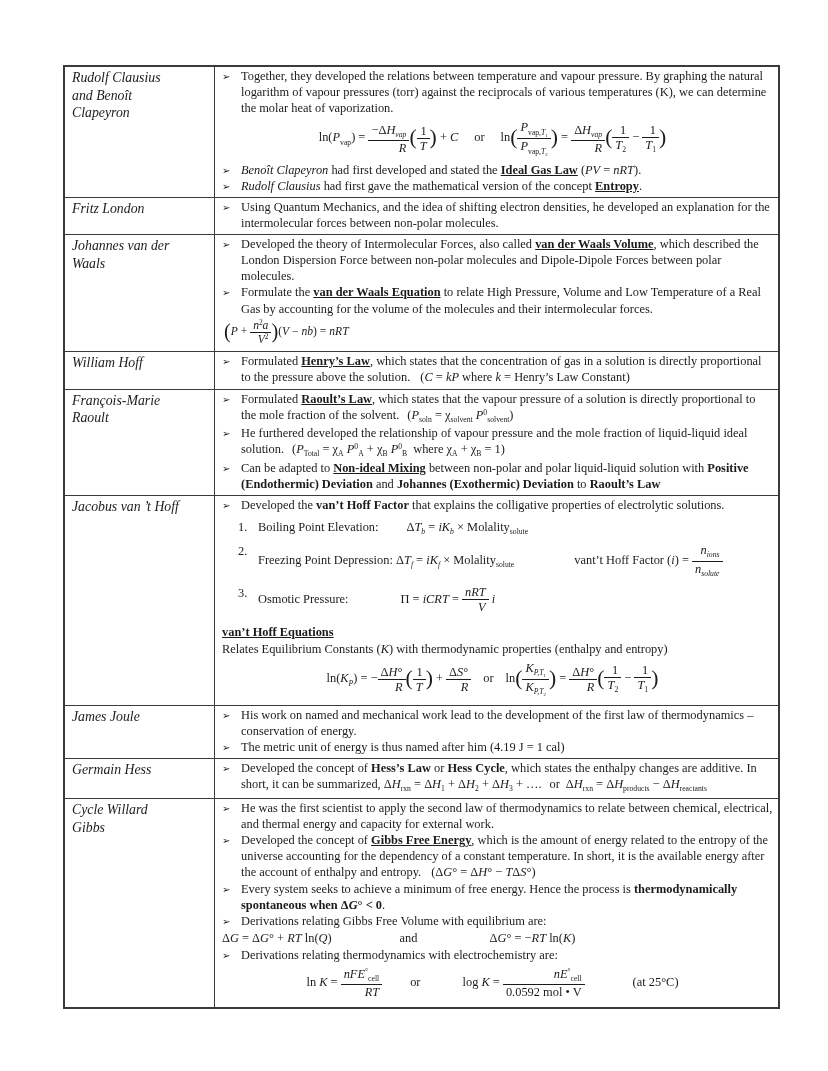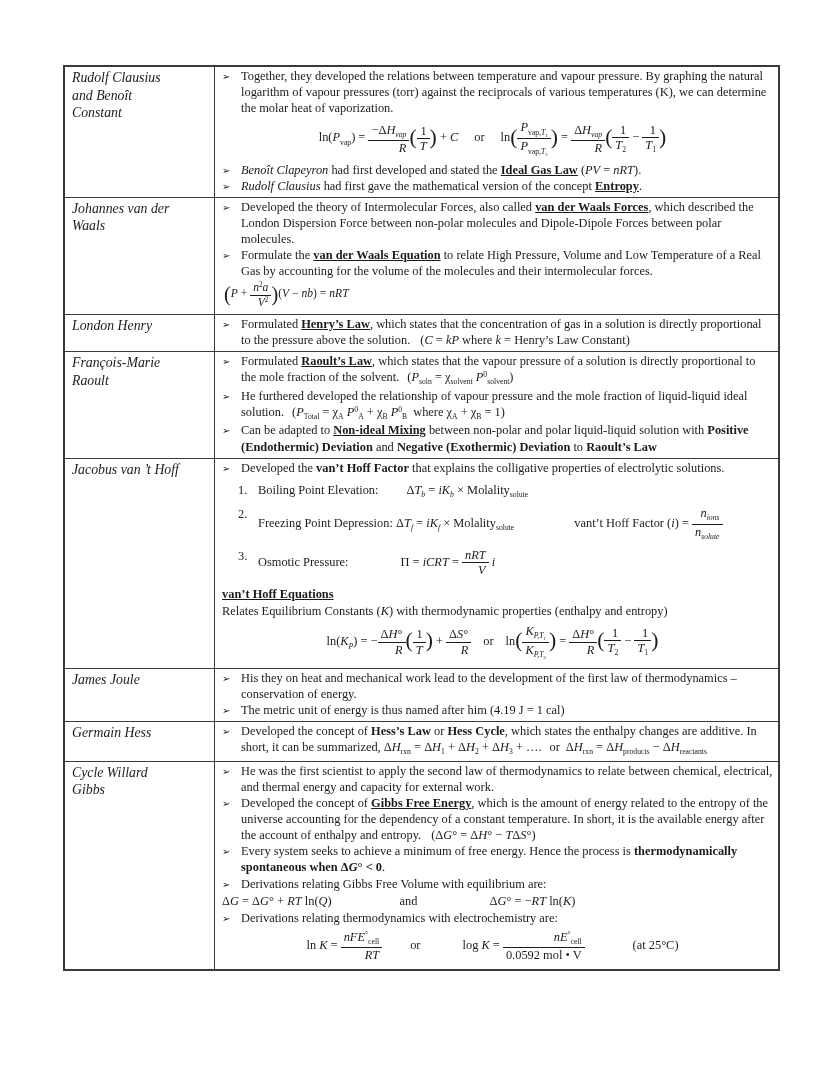--- a/index.html
+++ b/index.html
@@ -47,58 +47,69 @@
 </head>
 <body>
 
 <div class="page">
   <table class="doc">
     <tbody id="rows">
         <tr>
           <td class="name">
             <div>Rudolf Clausius</div>
             <div>and Benoît</div>
-            <div>Constant</div>
+            <div>Clapeyron</div>
           </td>
           <td class="content">
             <div class="it it-b">
               <span class="mk">➢</span>
               <span class="bc">Together, they developed the relations between temperature and vapour pressure. By graphing the natural logarithm of vapour pressures (torr) against the reciprocals of various temperatures (K), we can determine the molar heat of vaporization.</span>
             </div>
             <div class="it it-f">ln(<span class="i">P</span><span class="sub">vap</span>) = <span class="frac"><span class="num">−Δ<span class="i">H</span><span class="i sub">vap</span></span><span class="den"><span class="i">R</span></span></span><span class="bp">(</span><span class="frac"><span class="num">1</span><span class="den"><span class="i">T</span></span></span><span class="bp">)</span> + <span class="i">C</span><span class="sp" style="width: 16px;"></span>or<span class="sp" style="width: 16px;"></span>ln<span class="bp">(</span><span class="frac"><span class="num"><span class="i">P</span><span class="sub">vap,<span class="i">T</span><span class="sub">1</span></span></span><span class="den"><span class="i">P</span><span class="sub">vap,<span class="i">T</span><span class="sub">2</span></span></span></span><span class="bp">)</span> = <span class="frac"><span class="num">Δ<span class="i">H</span><span class="i sub">vap</span></span><span class="den"><span class="i">R</span></span></span><span class="bp">(</span><span class="frac"><span class="num">1</span><span class="den"><span class="i">T</span><span class="sub">2</span></span></span> − <span class="frac"><span class="num">1</span><span class="den"><span class="i">T</span><span class="sub">1</span></span></span><span class="bp">)</span></div>
             <div class="it it-b">
               <span class="mk">➢</span>
               <span class="bc"><span class="i">Benoît Clapeyron</span> had first developed and stated the <span class="b u">Ideal Gas Law</span> (<span class="i">PV</span> = <span class="i">nRT</span>).</span>
             </div>
             <div class="it it-b">
               <span class="mk">➢</span>
               <span class="bc"><span class="i">Rudolf Clausius</span> had first gave the mathematical version of the concept <span class="b u">Entropy</span>.</span>
+            </div>
+          </td>
+        </tr>
+        <tr>
+          <td class="name">
+            <div>Fritz London</div>
+          </td>
+          <td class="content">
+            <div class="it it-b">
+              <span class="mk">➢</span>
+              <span class="bc">Using Quantum Mechanics, and the idea of shifting electron densities, he developed an explanation for the intermolecular forces between non-polar molecules.</span>
             </div>
           </td>
         </tr>
         <tr>
           <td class="name">
             <div>Johannes van der</div>
             <div>Waals</div>
           </td>
           <td class="content">
             <div class="it it-b">
               <span class="mk">➢</span>
-              <span class="bc">Developed the theory of Intermolecular Forces, also called <span class="b u">van der Waals Forces</span>, which described the London Dispersion Force between non-polar molecules and Dipole-Dipole Forces between polar molecules.</span>
+              <span class="bc">Developed the theory of Intermolecular Forces, also called <span class="b u">van der Waals Volume</span>, which described the London Dispersion Force between non-polar molecules and Dipole-Dipole Forces between polar molecules.</span>
             </div>
             <div class="it it-b">
               <span class="mk">➢</span>
               <span class="bc">Formulate the <span class="b u">van der Waals Equation</span> to relate High Pressure, Volume and Low Temperature of a Real Gas by accounting for the volume of the molecules and their intermolecular forces.</span>
             </div>
             <div class="it it-f left sm"><span class="bp">(</span><span class="i">P</span> + <span class="frac"><span class="num"><span class="i">n</span><span class="sup">2</span><span class="i">a</span></span><span class="den"><span class="i">V</span><span class="sup">2</span></span></span><span class="bp">)</span>(<span class="i">V</span> − <span class="i">nb</span>) = <span class="i">nRT</span></div>
           </td>
         </tr>
         <tr>
           <td class="name">
-            <div>London Henry</div>
+            <div>William Hoff</div>
           </td>
           <td class="content">
             <div class="it it-b">
               <span class="mk">➢</span>
               <span class="bc">Formulated <span class="b u">Henry’s Law</span>, which states that the concentration of gas in a solution is directly proportional to the pressure above the solution.<span class="sp" style="width: 10px;"></span>(<span class="i">C</span> = <span class="i">kP</span> where <span class="i">k</span> = Henry’s Law Constant)</span>
             </div>
           </td>
         </tr>
         <tr>
           <td class="name">
@@ -109,21 +120,21 @@
             <div class="it it-b">
               <span class="mk">➢</span>
               <span class="bc">Formulated <span class="b u">Raoult’s Law</span>, which states that the vapour pressure of a solution is directly proportional to the mole fraction of the solvent.<span class="sp" style="width: 8px;"></span>(<span class="i">P</span><span class="sub">soln</span> = χ<span class="sub">solvent</span> <span class="i">P</span><span class="sup">0</span><span class="sub">solvent</span>)</span>
             </div>
             <div class="it it-b">
               <span class="mk">➢</span>
               <span class="bc">He furthered developed the relationship of vapour pressure and the mole fraction of liquid-liquid ideal solution.<span class="sp" style="width: 8px;"></span>(<span class="i">P</span><span class="sub">Total</span> = χ<span class="sub">A</span> <span class="i">P</span><span class="sup">0</span><span class="sub">A</span> + χ<span class="sub">B</span> <span class="i">P</span><span class="sup">0</span><span class="sub">B</span><span class="sp" style="width: 6px;"></span>where χ<span class="sub">A</span> + χ<span class="sub">B</span> = 1)</span>
             </div>
             <div class="it it-b">
               <span class="mk">➢</span>
-              <span class="bc">Can be adapted to <span class="b u">Non-ideal Mixing</span> between non-polar and polar liquid-liquid solution with <span class="b">Positive (Endothermic) Deviation</span> and <span class="b">Negative (Exothermic) Deviation</span> to <span class="b">Raoult’s Law</span></span>
+              <span class="bc">Can be adapted to <span class="b u">Non-ideal Mixing</span> between non-polar and polar liquid-liquid solution with <span class="b">Positive (Endothermic) Deviation</span> and <span class="b">Johannes (Exothermic) Deviation</span> to <span class="b">Raoult’s Law</span></span>
             </div>
           </td>
         </tr>
         <tr>
           <td class="name">
             <div>Jacobus van ’t Hoff</div>
           </td>
           <td class="content">
             <div class="it it-b">
               <span class="mk">➢</span>
@@ -146,21 +157,21 @@
             <div class="it it-f">ln(<span class="i">K</span><span class="i sub">P</span>)  =  −<span class="frac"><span class="num">Δ<span class="i">H</span>°</span><span class="den"><span class="i">R</span></span></span><span class="bp">(</span><span class="frac"><span class="num">1</span><span class="den"><span class="i">T</span></span></span><span class="bp">)</span> + <span class="frac"><span class="num">Δ<span class="i">S</span>°</span><span class="den"><span class="i">R</span></span></span><span class="sp" style="width: 12px;"></span>or<span class="sp" style="width: 12px;"></span>ln<span class="bp">(</span><span class="frac"><span class="num"><span class="i">K</span><span class="sub"><span class="i">P,T</span><span class="sub">1</span></span></span><span class="den"><span class="i">K</span><span class="sub"><span class="i">P,T</span><span class="sub">2</span></span></span></span><span class="bp">)</span> = <span class="frac"><span class="num">Δ<span class="i">H</span>°</span><span class="den"><span class="i">R</span></span></span><span class="bp">(</span><span class="frac"><span class="num">1</span><span class="den"><span class="i">T</span><span class="sub">2</span></span></span> − <span class="frac"><span class="num">1</span><span class="den"><span class="i">T</span><span class="sub">1</span></span></span><span class="bp">)</span></div>
           </td>
         </tr>
         <tr>
           <td class="name">
             <div>James Joule</div>
           </td>
           <td class="content">
             <div class="it it-b">
               <span class="mk">➢</span>
-              <span class="bc">His they on heat and mechanical work lead to the development of the first law of thermodynamics – conservation of energy.</span>
+              <span class="bc">His work on named and mechanical work lead to the development of the first law of thermodynamics – conservation of energy.</span>
             </div>
             <div class="it it-b">
               <span class="mk">➢</span>
               <span class="bc">The metric unit of energy is thus named after him (4.19 J = 1 cal)</span>
             </div>
           </td>
         </tr>
         <tr>
           <td class="name">
             <div>Germain Hess</div>

